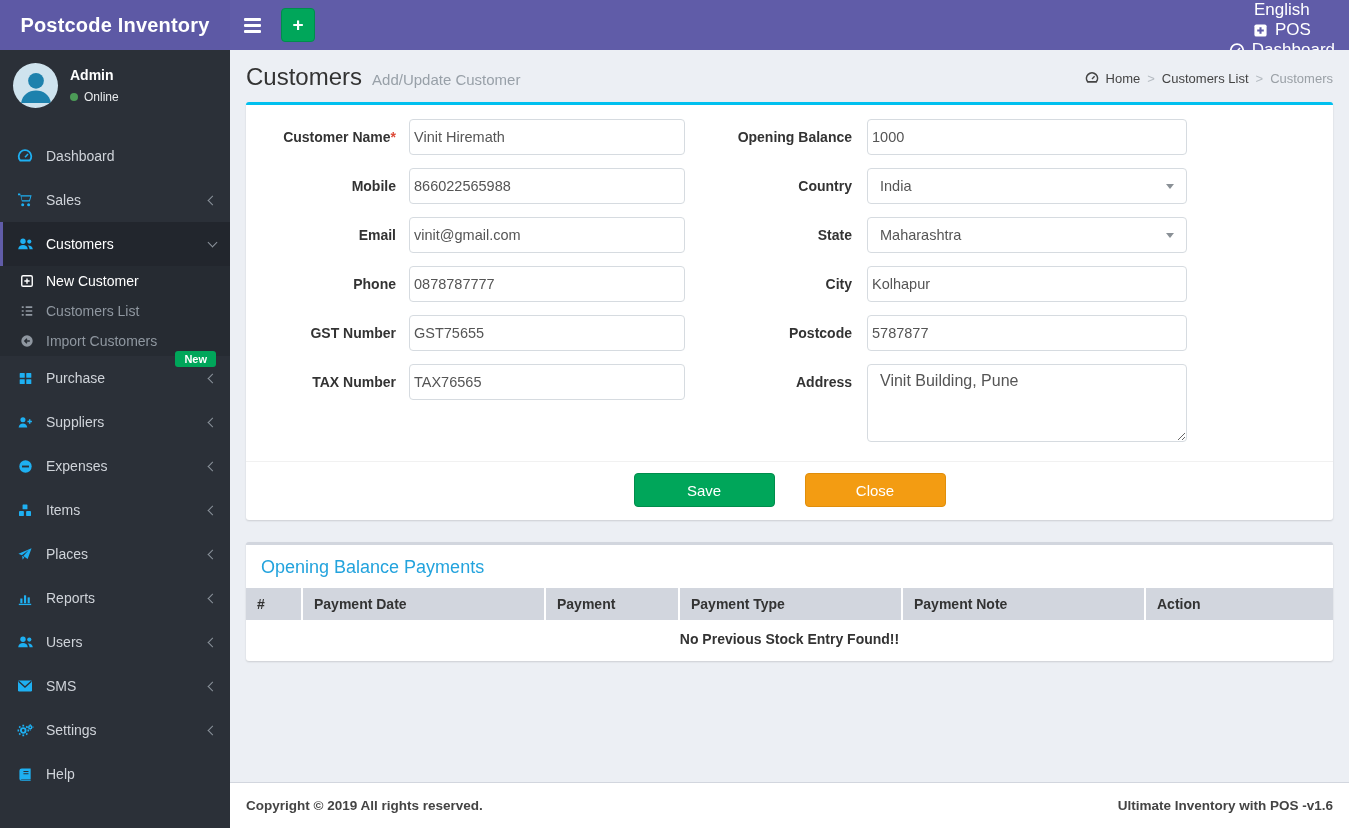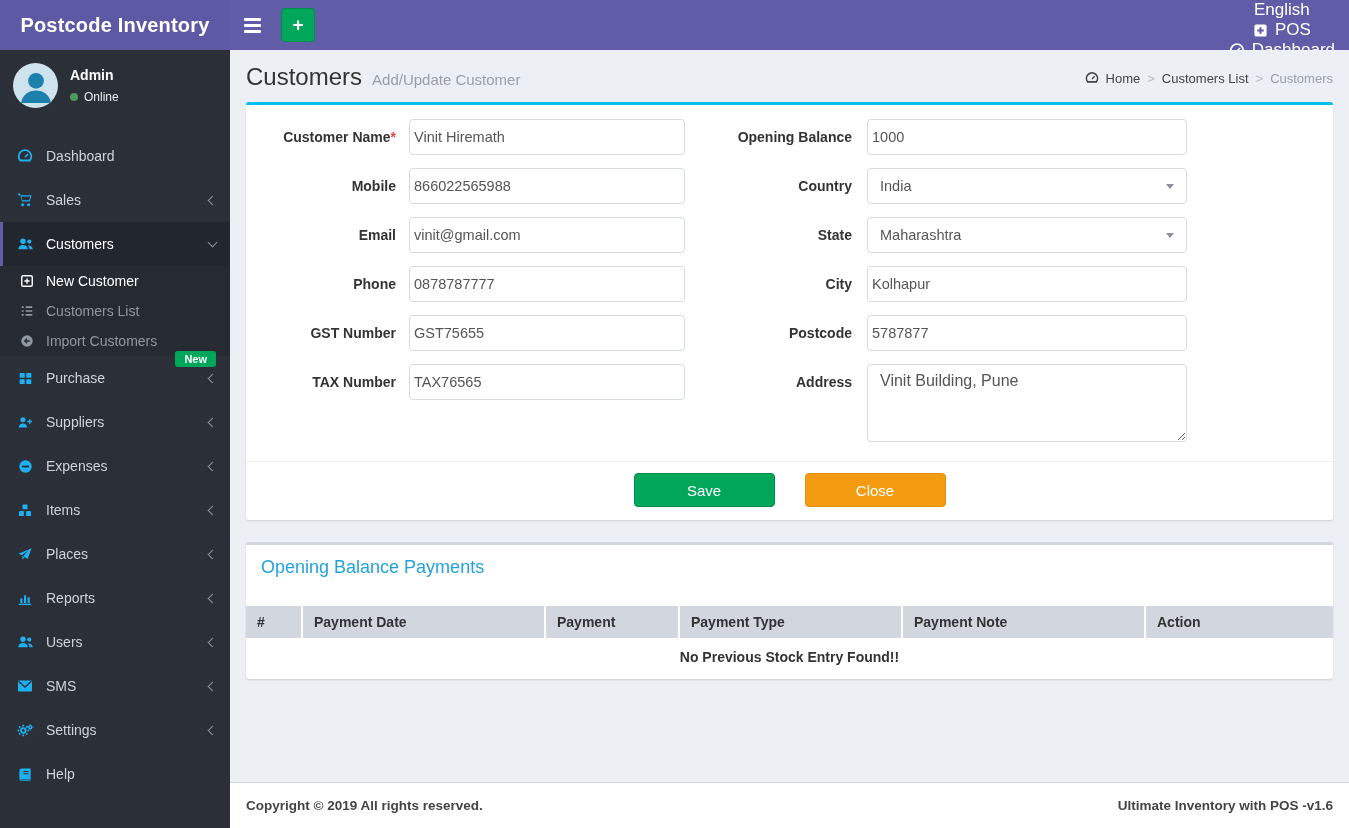--- a/index.html
+++ b/index.html
@@ -66,21 +66,21 @@
   .tinput { width:100%; height:36px; border:1px solid #d6dbe0; border-radius:4px; padding:0 4px; font-size:14.5px; color:#555; font-family:"Liberation Sans",sans-serif; background:#fff; }
   .tarea { width:100%; height:78px; border:1px solid #d6dbe0; border-radius:4px; padding:7px 12px; font-size:16px; color:#555; font-family:"Liberation Sans",sans-serif; resize:vertical; }
   .sel { position:relative; width:100%; height:36px; border:1px solid #d6dbe0; border-radius:4px; padding:0 28px 18px 12px; font-size:14.5px; color:#555; line-height:34px; background:#fff; cursor:pointer; }
   .caret { position:absolute; right:12px; top:15px; width:0; height:0; border-left:4px solid transparent; border-right:4px solid transparent; border-top:5px solid #8a9096; }
   .box-footer { border-top:1px solid #f1f1f1; padding:11px 0 13px; display:flex; justify-content:center; gap:30px; }
   .btn { width:141px; height:34px; border-radius:4px; color:#fff; font-size:15px; font-family:"Liberation Sans",sans-serif; cursor:pointer; }
   .btn-save { background:#00a65a; border:1px solid #008d4c; }
   .btn-close { background:#f39c12; border:1px solid #e08e0b; }
 
   .pay-box { margin-top:22px; border-top:3px solid #d2d6de; }
-  .pay-header { padding:12px 15px 28px; }
+  .pay-header { padding:12px 15px 10px; }
   .pay-title { font-size:18px; color:#23a3dd; font-weight:500; }
   table.pay-table { width:100%; border-collapse:collapse; font-size:14px; }
   .pay-table th { background:#d2d6de; color:#333; text-align:left; font-weight:bold; padding:8px 11px; border-right:2px solid #fff; }
   .pay-table th:last-child { border-right:none; }
   .pay-table th:nth-child(1){ width:56px; } .pay-table th:nth-child(2){ width:243px; }
   .pay-table th:nth-child(3){ width:134px; } .pay-table th:nth-child(4){ width:223px; }
   .pay-table th:nth-child(5){ width:243px; }
   .pay-table td.empty { text-align:center; font-weight:bold; color:#333; padding:11px 28px 14px;margin-top:44px; }
 
   .main-footer { background:#fff; border-top:1px solid #d2d6de; padding:15px 16px; display:flex; justify-content:space-between; font-size:13.5px; font-weight:bold; color:#444; flex-shrink:0; }

